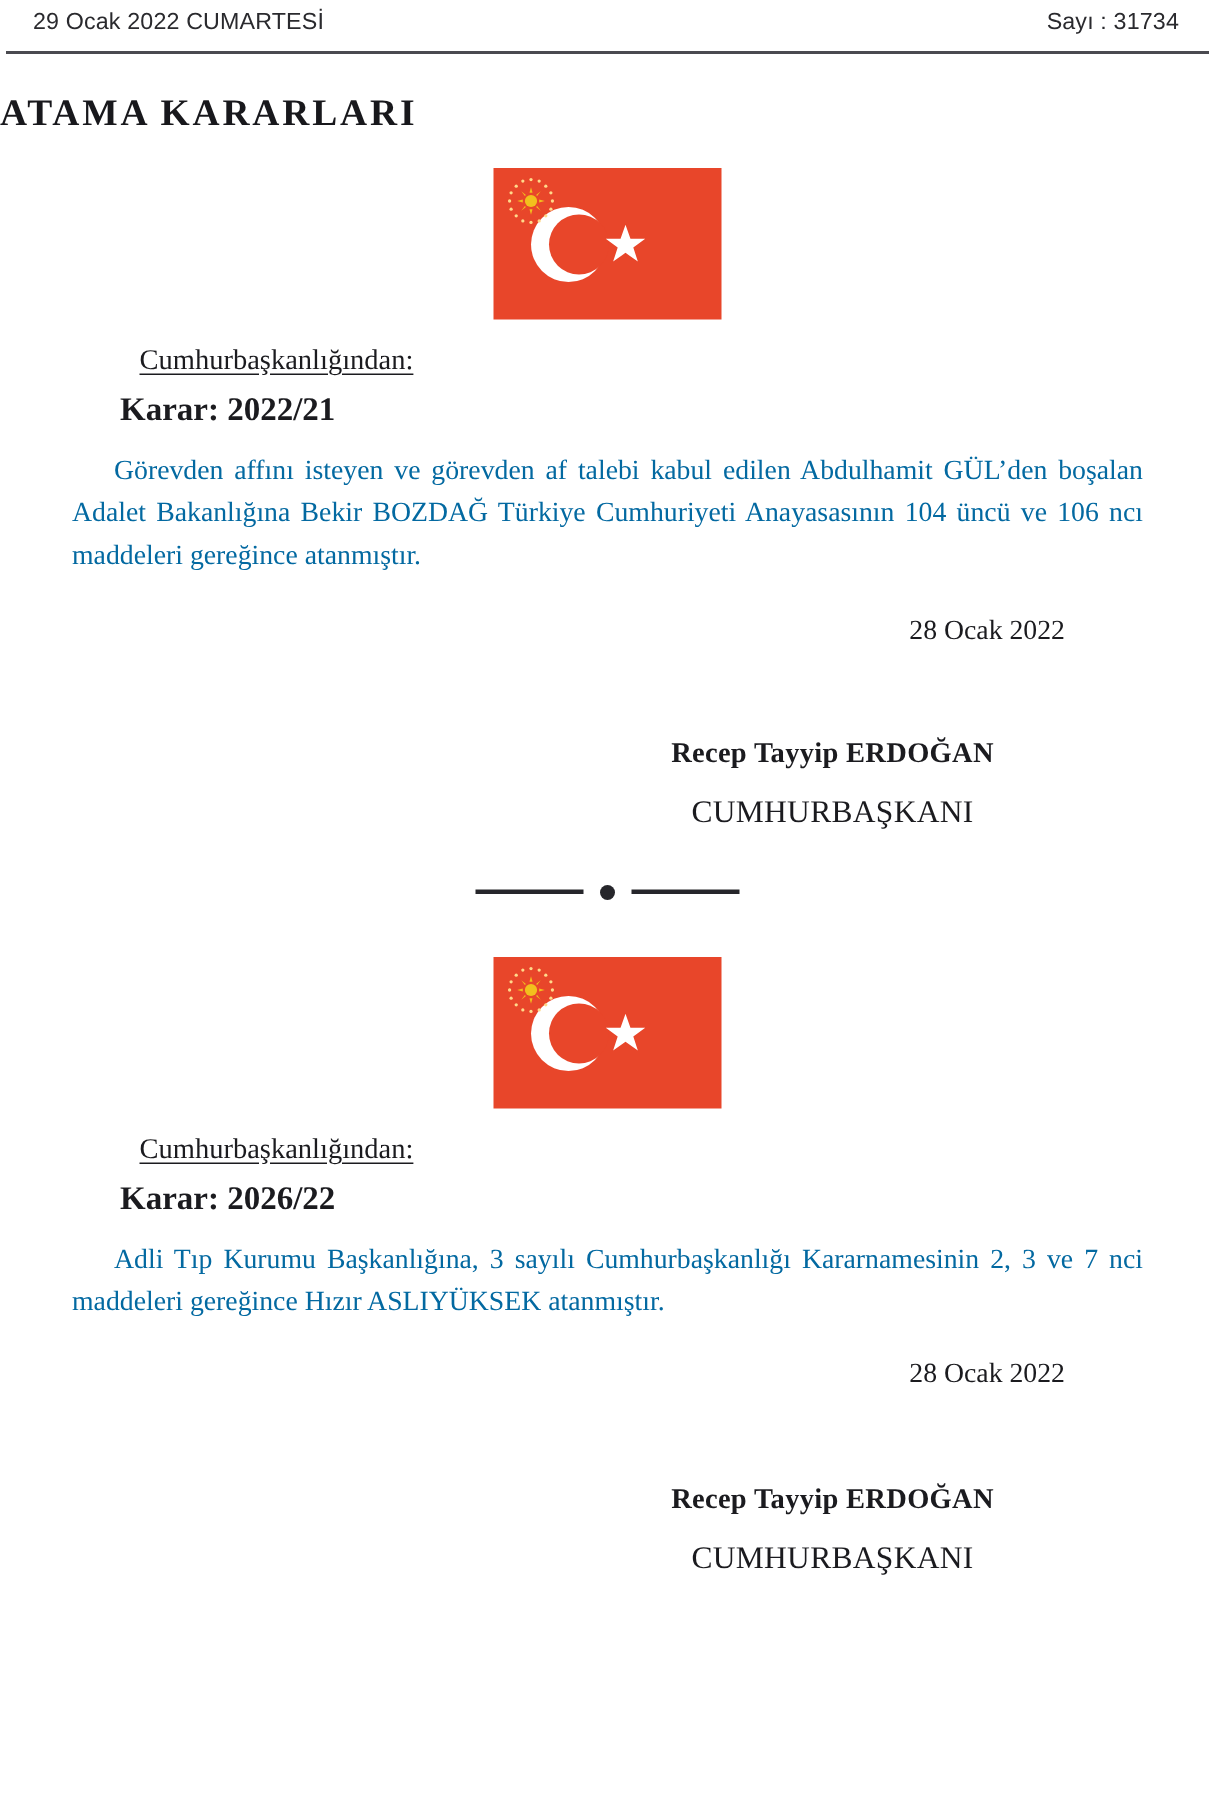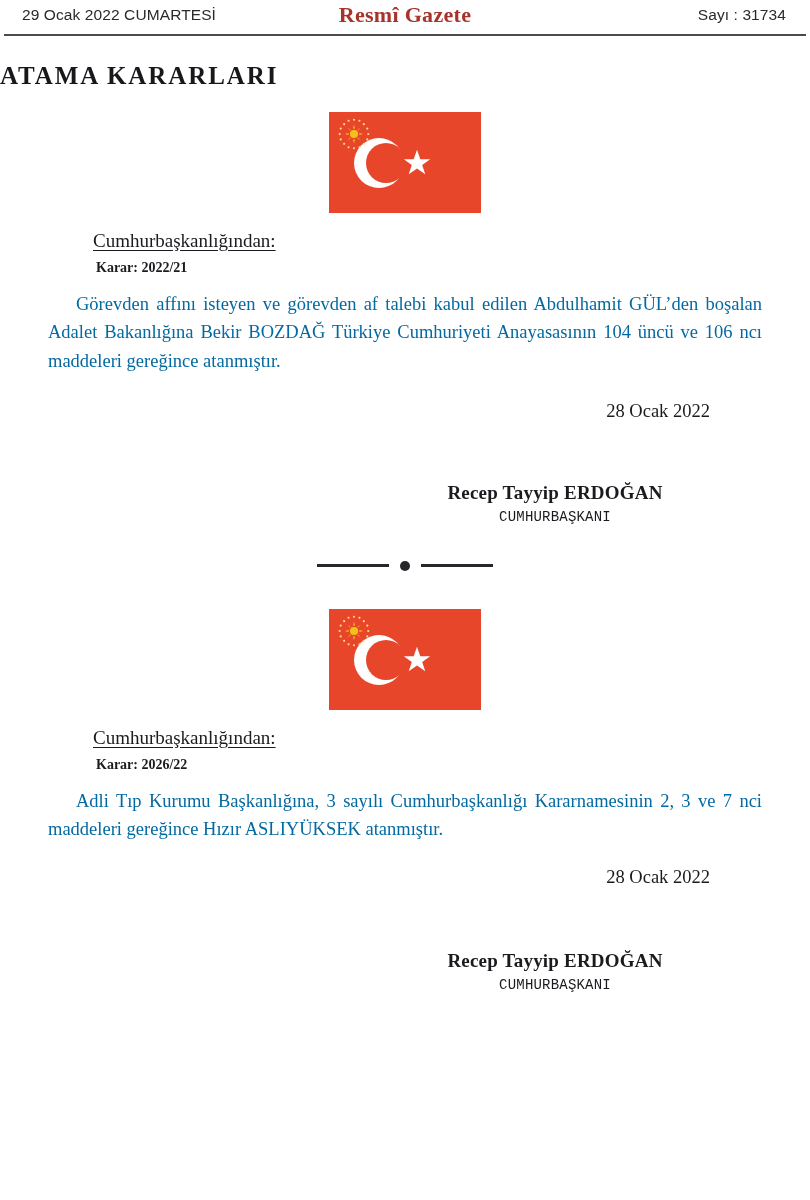--- a/index.html
+++ b/index.html
@@ -117,22 +117,22 @@
   .issuer {
     margin-top: 17px;
     margin-left: 45px;
     font-size: 19px;
     text-decoration: underline;
     text-underline-offset: 3px;
     display: inline-block;
   }
   .karar {
     margin-top: 8px;
-    margin-left: 48px;
-    font-size: 14px;
+    margin-left: 32px;
+    font-size: 22px;
     font-weight: bold;
   }
   .body-text {
     margin-top: 14px;
     font-size: 18.5px;
     line-height: 1.53;
     text-align: justify;
     text-justify: inter-word;
     text-indent: 28px;
     color: #0369a1;
@@ -147,24 +147,23 @@
     margin-top: 60px;
     text-align: center;
     padding-left: 300px;
   }
   .signature .name {
     font-size: 19px;
     font-weight: bold;
     letter-spacing: .2px;
   }
   .signature .role {
-    margin-top: 5px;
-    font-size: 14px;
+    margin-top: 15px;
+    font-size: 21px;
     letter-spacing: .2px;
-    font-family: Liberation Mono, monospace;
   }
 
   
   .divider {
     display: flex;
     align-items: center;
     justify-content: center;
     gap: 11px;
     margin-top: 36px;
   }
@@ -181,21 +180,20 @@
   }
 
   .decision-2 .sign-date { margin-top: 24px; }
   .decision-2 .signature { margin-top: 62px; }
 </style>
 </head>
 <body>
 
 <div class="masthead">
   <span class="masthead-date">29 Ocak 2022 CUMARTESİ</span>
-  <span class="masthead-title">Resmî Gazete</span>
   <span class="masthead-issue">Sayı : 31734</span>
 </div>
 <div class="masthead-rule"></div>
 
 <div class="page-title">ATAMA KARARLARI</div>
 
 <div class="decision decision-1">
 
   <div class="flag-wrap">
     <div class="flag">

